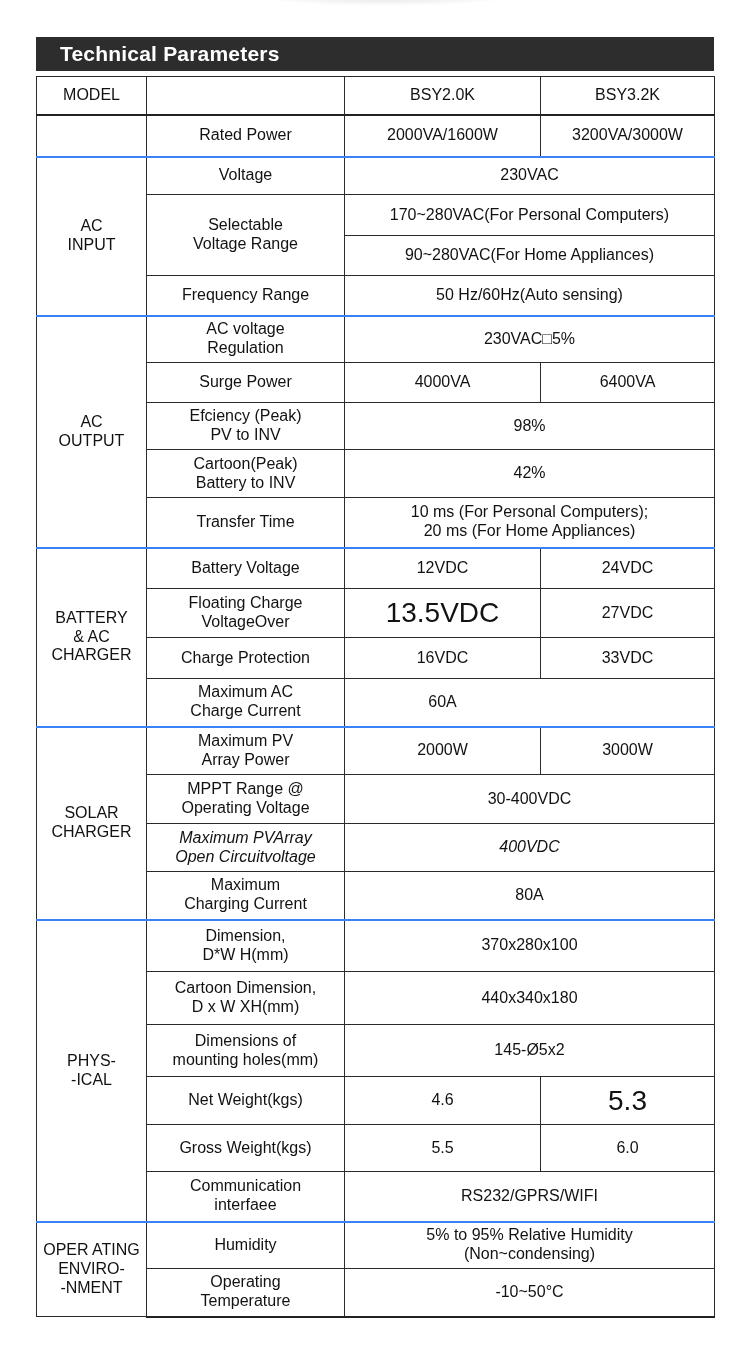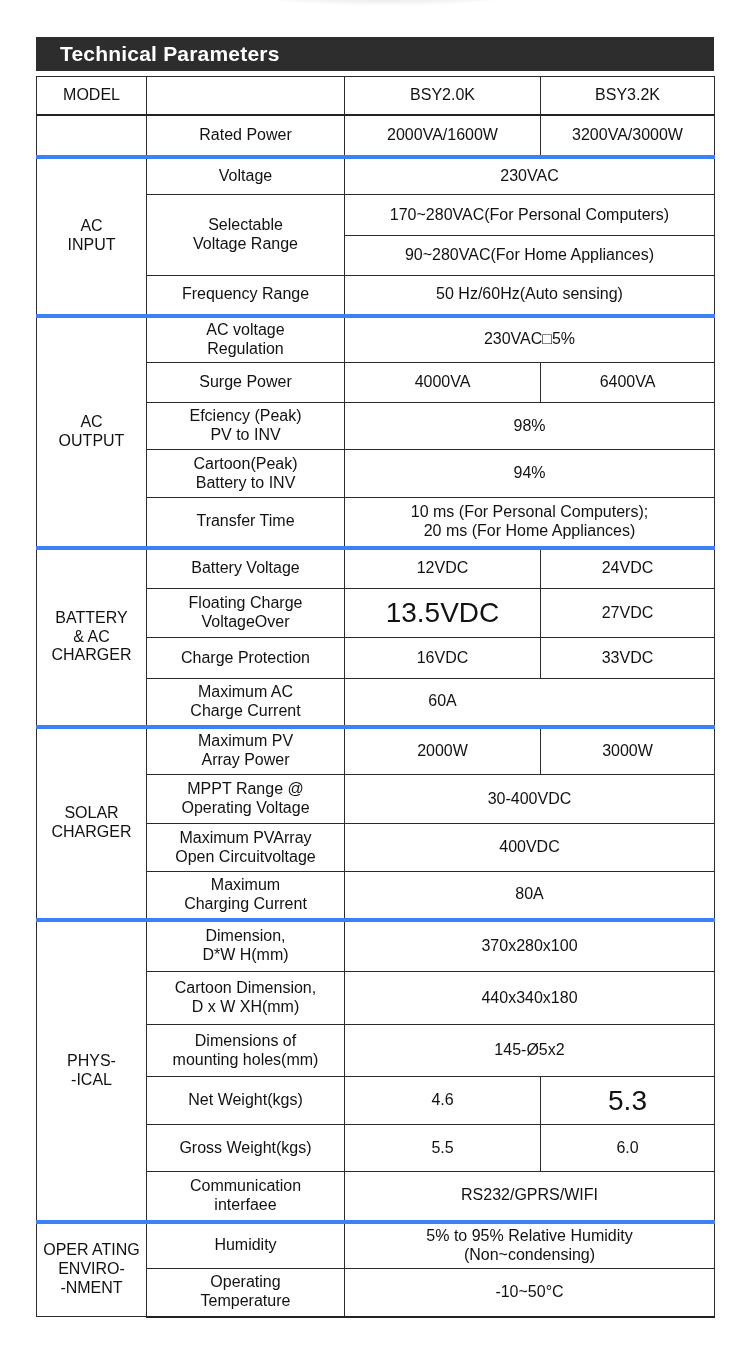--- a/index.html
+++ b/index.html
@@ -56,21 +56,21 @@
     text-align: center;
     vertical-align: middle;
     white-space: pre-line;
     font-size: 16px;
     line-height: 1.18;
     padding: 3px 4px;
     box-sizing: border-box;
     overflow: hidden;
   }
   table.spec tr.med > td { border-top: 2.5px solid #222222; margin-top: 24px; }
-  table.spec tr.sec > td { border-top: 4px solid #3b82f6; }
+  table.spec tr.sec > td { border-top: 2px solid #3b82f6; }
   table.spec tr:last-child > td { border-bottom: 2.5px solid #222222; }
   td.cell-group { font-size: 16px; padding: 3px 1px; }
   td.cell-param.large { font-size: 16px; }
   td.cell-value.large { font-size: 28px; margin-left: 12px; }
   td.cell-span.left-half { padding-right: 178px; }
 </style>
 </head>
 <body>
 
 <div class="top-shadow"></div>
@@ -130,21 +130,21 @@
           <td class="cell-value">6400VA</td>
         </tr>
         <tr style="height: 47px;">
           <td class="cell-param">Efciency (Peak)
 PV to INV</td>
           <td colspan="2" class="cell-span">98%</td>
         </tr>
         <tr style="height: 48px;">
           <td class="cell-param">Cartoon(Peak)
 Battery to INV</td>
-          <td colspan="2" class="cell-span">94%</td>
+          <td colspan="2" class="cell-span">42%</td>
         </tr>
         <tr style="height: 50px;">
           <td class="cell-param large">Transfer Time</td>
           <td colspan="2" class="cell-span">10 ms (For Personal Computers);
 20 ms (For Home Appliances)</td>
         </tr>
         <tr class="sec" style="height: 41px;">
           <td rowspan="4" class="cell-group">BATTERY
 &amp; AC
 CHARGER</td>
@@ -174,21 +174,21 @@
           <td class="cell-param">Maximum PV
 Array Power</td>
           <td class="cell-value">2000W</td>
           <td class="cell-value">3000W</td>
         </tr>
         <tr style="height: 49px;">
           <td class="cell-param">MPPT Range @
 Operating Voltage</td>
           <td colspan="2" class="cell-span">30-400VDC</td>
         </tr>
-        <tr style="height: 48px;">
+        <tr style="height: 48px; font-style: italic;">
           <td class="cell-param">Maximum PVArray
 Open Circuitvoltage</td>
           <td colspan="2" class="cell-span">400VDC</td>
         </tr>
         <tr style="height: 48px;">
           <td class="cell-param">Maximum
 Charging Current</td>
           <td colspan="2" class="cell-span">80A</td>
         </tr>
         <tr class="sec" style="height: 52px;">

